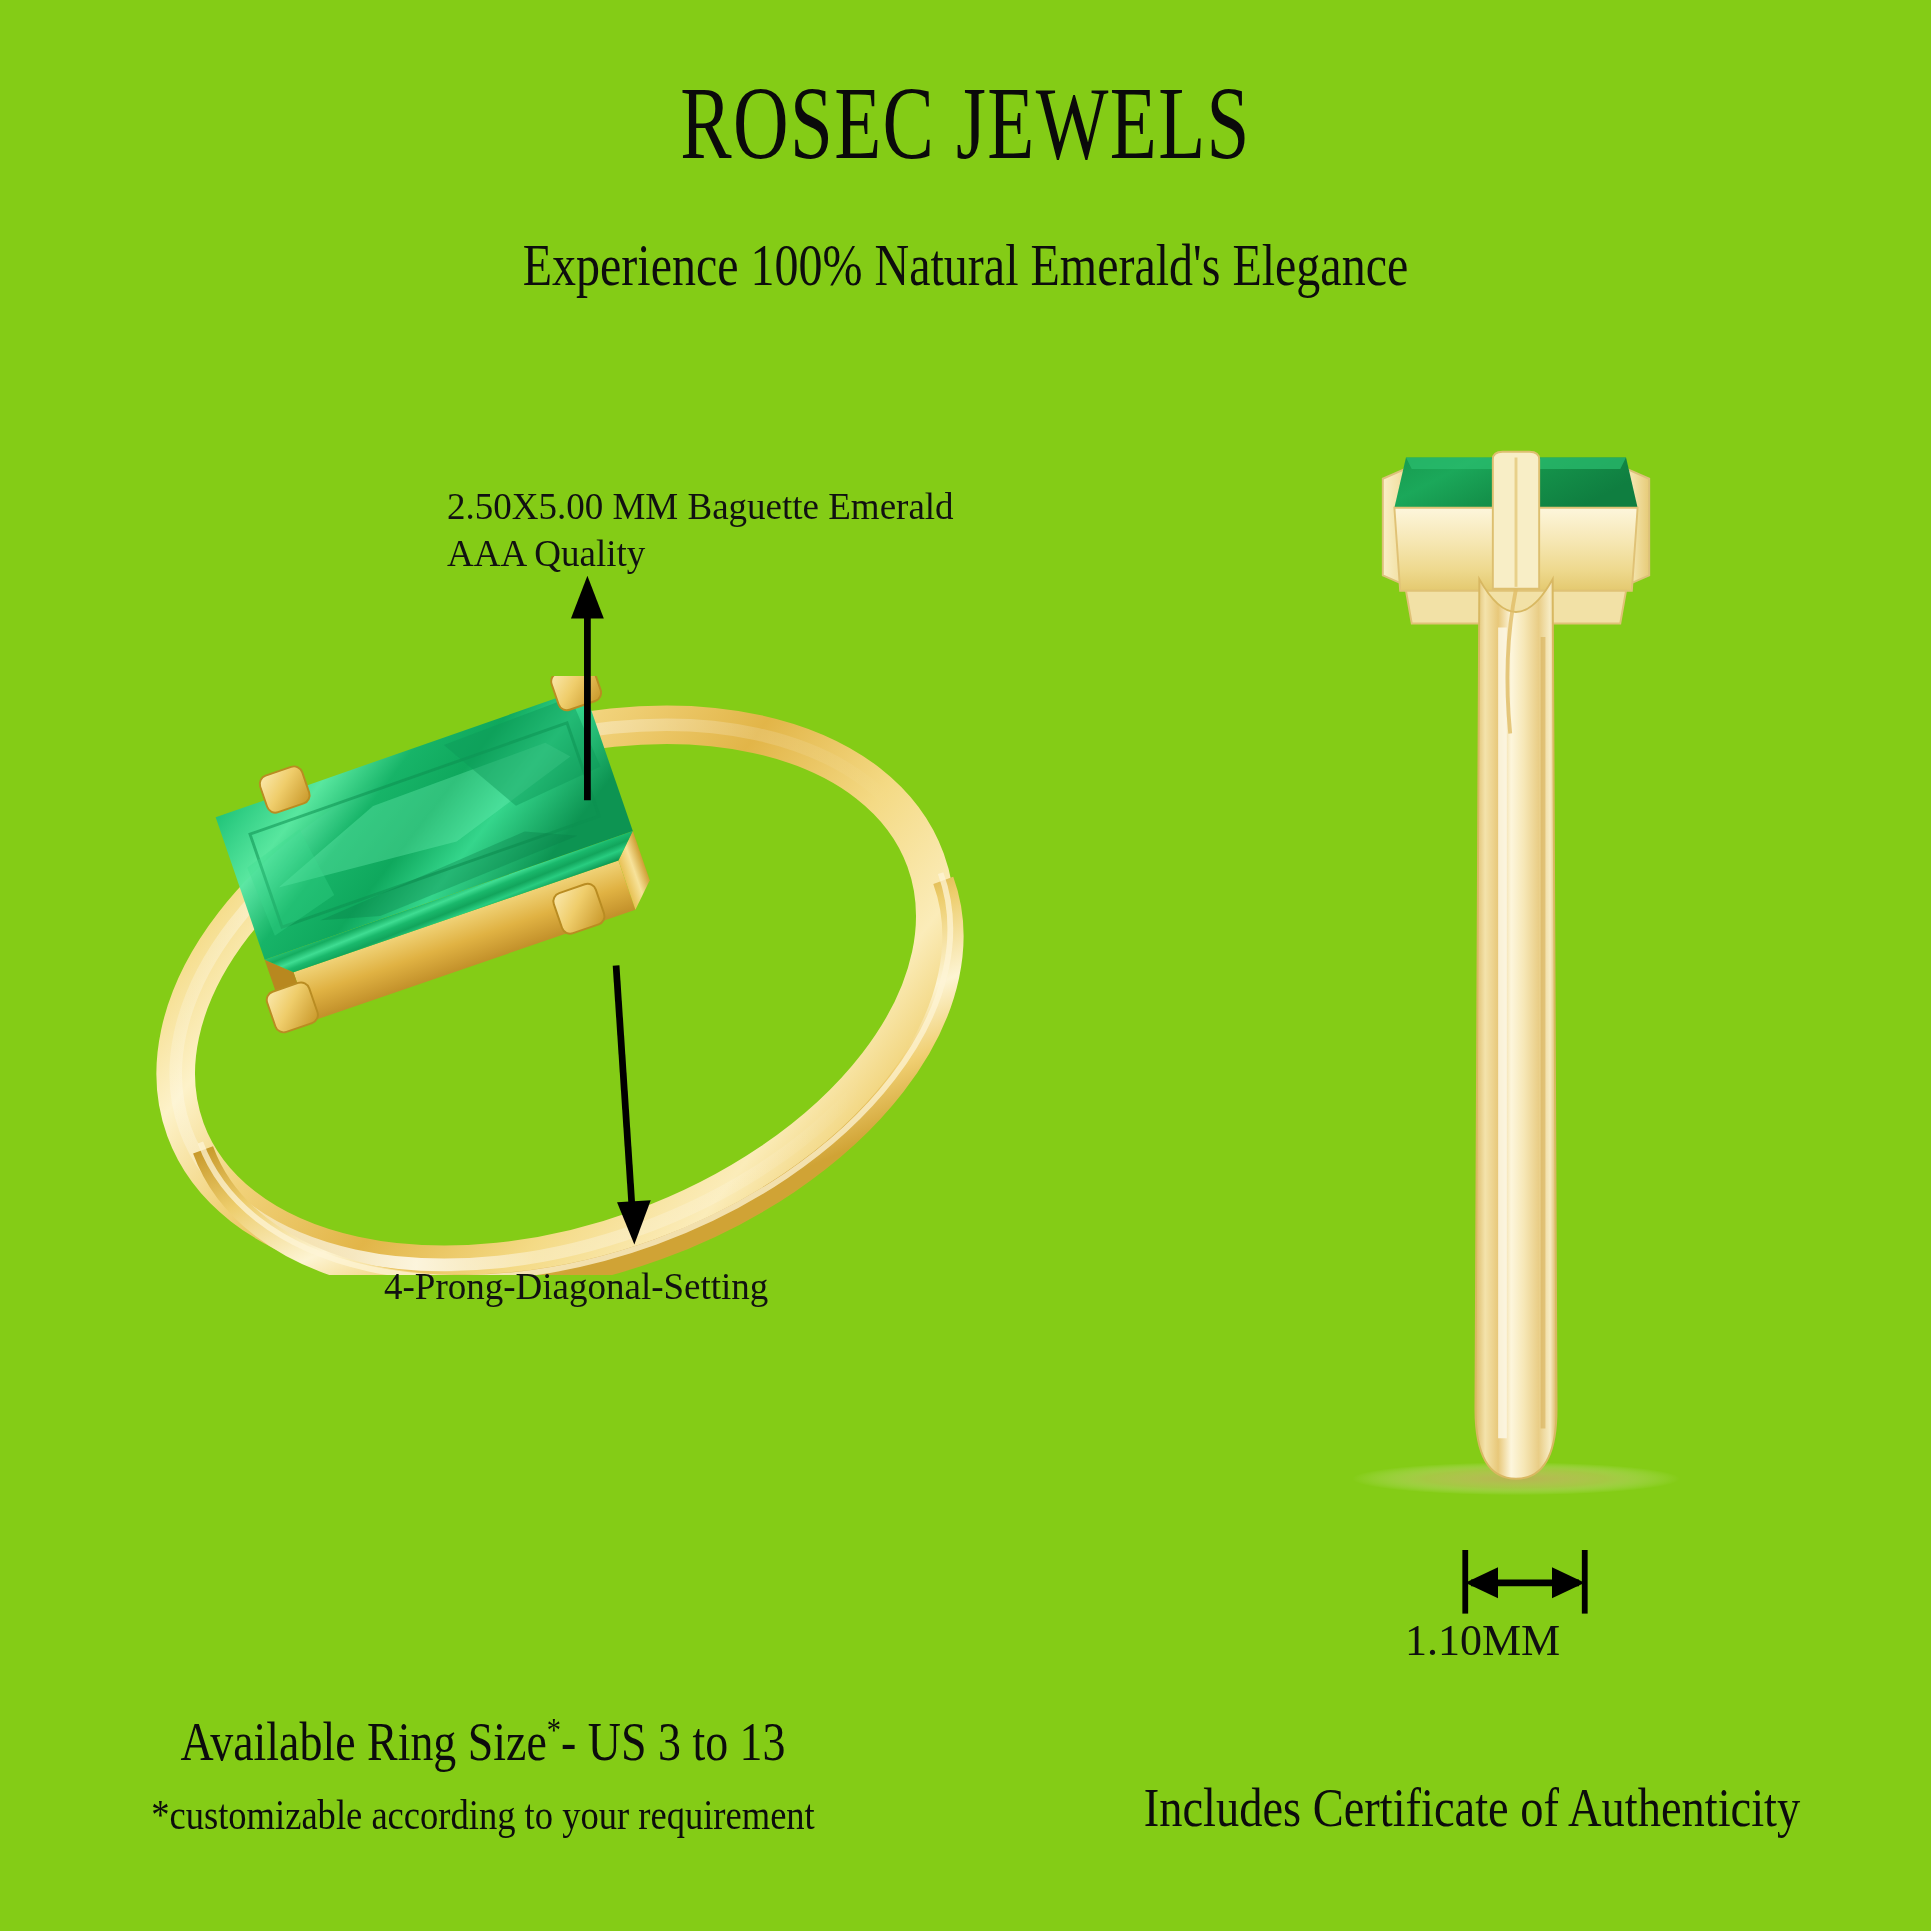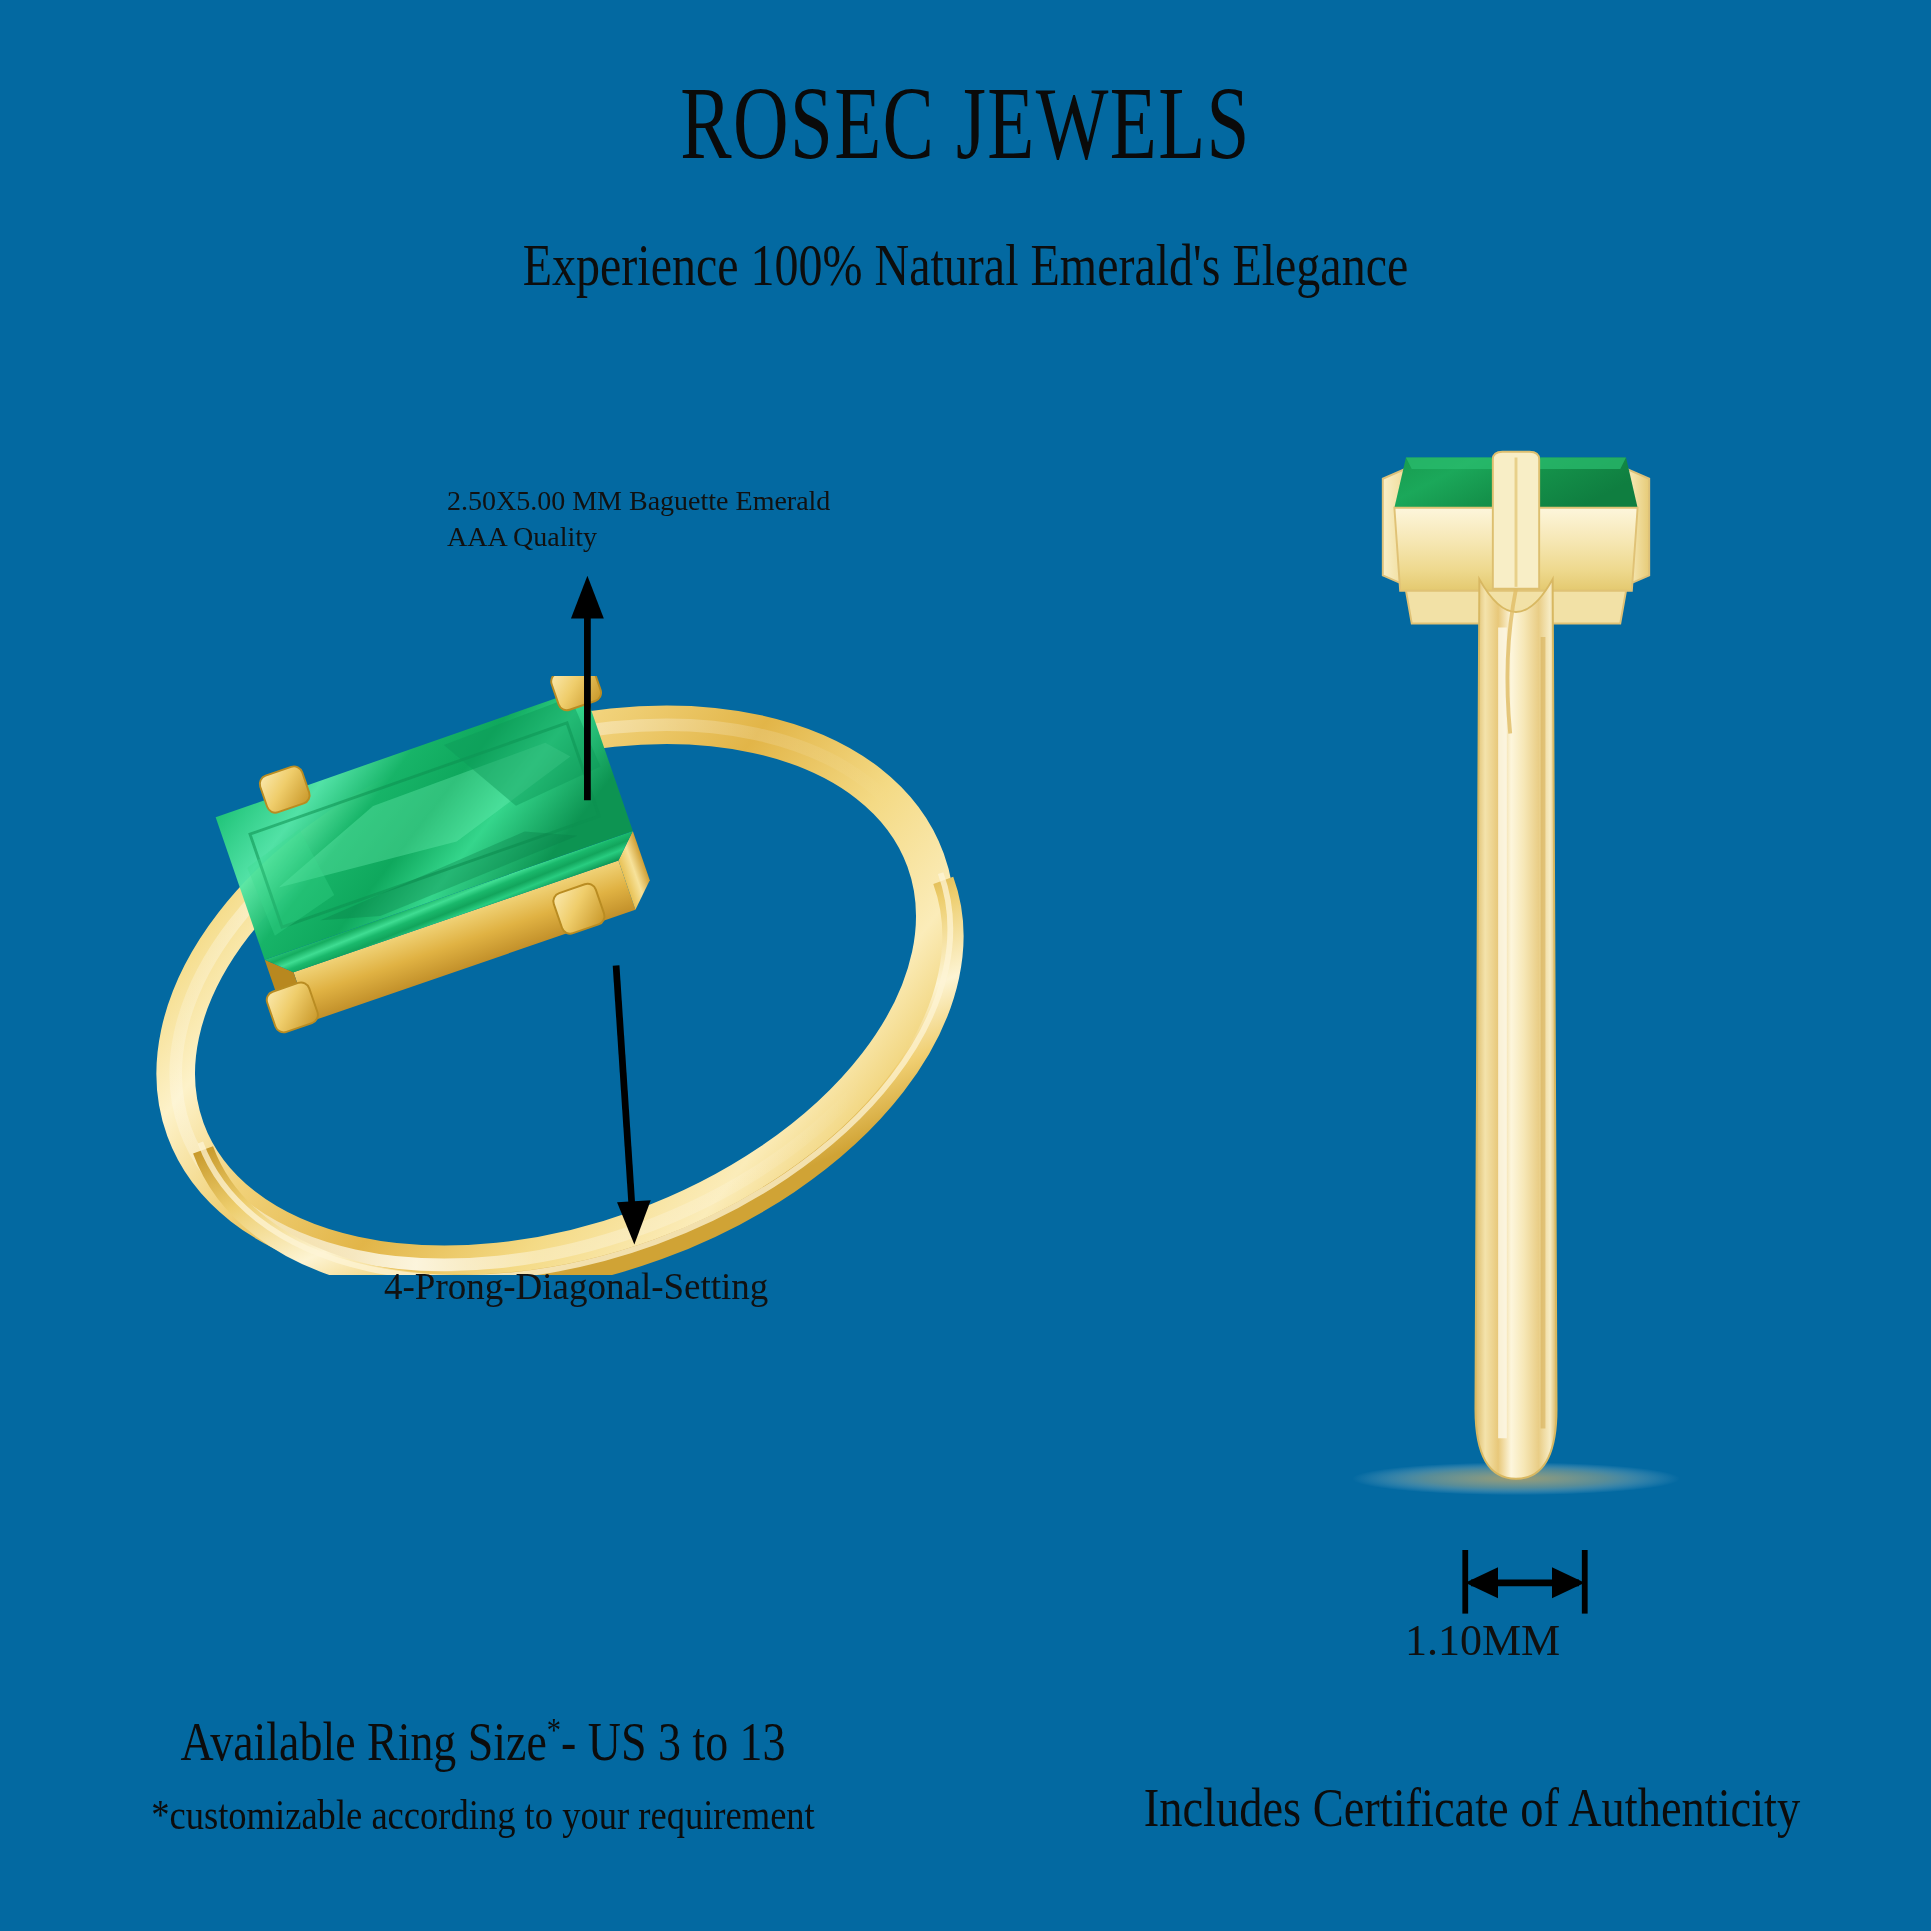--- a/index.html
+++ b/index.html
@@ -9,21 +9,21 @@
     background: #ffffff;
   }
   body {
     font-family: "Liberation Serif", "DejaVu Serif", serif;
     color: #111111;
   }
   #page {
     position: relative;
     width: 1931px;
     height: 1931px;
-    background: #0369a1;
+    background: #84cc16;
     overflow: hidden;
   }
 
   
   .brand-title {
     position: absolute;
     left: 0;
     top: 68px;
     width: 1931px;
     text-align: center;
@@ -50,21 +50,21 @@
     color: #0d0d0d;
     transform: scaleX(0.80);
     transform-origin: 50% 50%;
     white-space: nowrap;
   }
 
   
   .anno {
     position: absolute;
     font-family: "Liberation Serif", "DejaVu Serif", serif;
-    font-size: 28px;
+    font-size: 37px;
     line-height: 1.28;
     color: #111111;
     white-space: pre-line;
   }
   #anno-gem {
     left: 447px;
     top: 483px;
     width: 618px;
   }
   #anno-setting {

